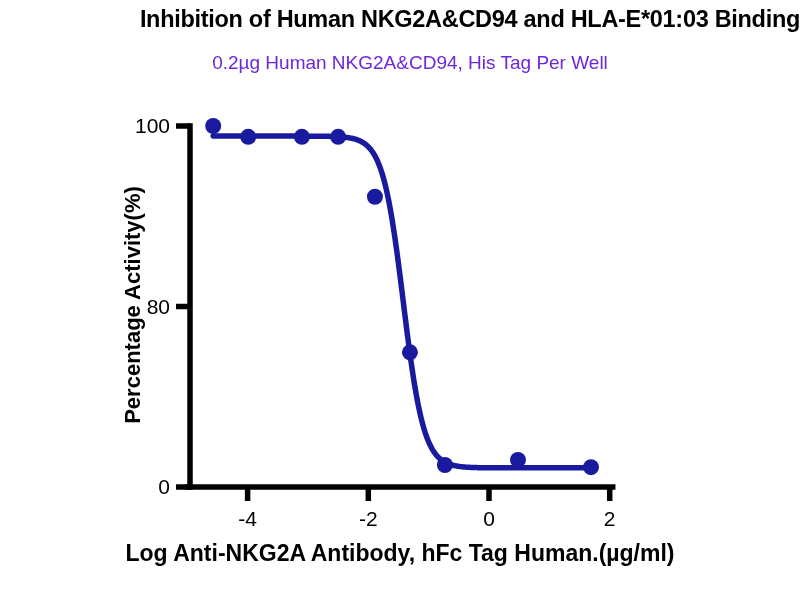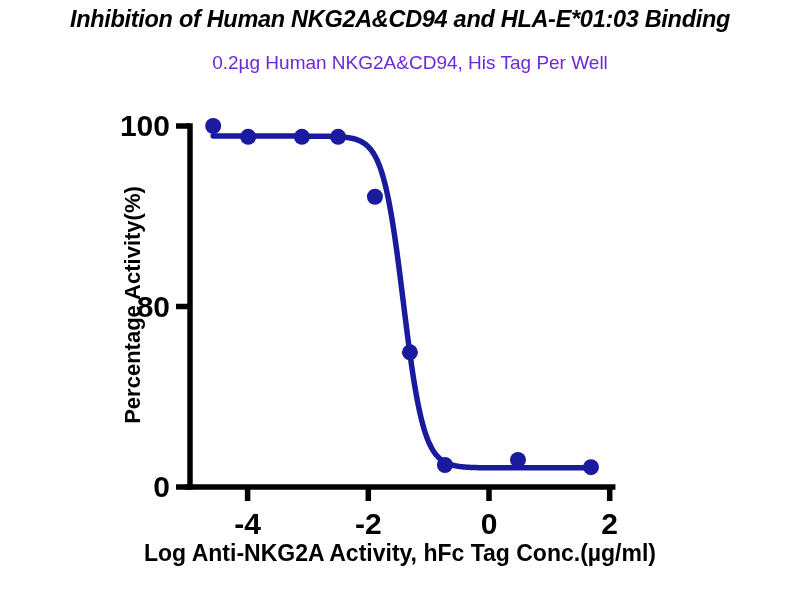--- a/index.html
+++ b/index.html
@@ -13,27 +13,26 @@
     height: 600px;
     background: #ffffff;
     font-family: "Liberation Sans", sans-serif;
     overflow: hidden;
   }
   #chart-title {
     position: absolute;
     top: 6px;
     left: 0;
     width: 800px;
-    text-align: center;
+    text-align: right;
     font-size: 23.5px;
     font-weight: bold;
     color: #000000;
     letter-spacing: -0.3px;
     white-space: nowrap;
-    font-style: italic;
   }
   #chart-subtitle {
     position: absolute;
     top: 52px;
     left: 10px;
     width: 800px;
     text-align: center;
     font-size: 19px;
     font-weight: normal;
     color: #6d28d9;
@@ -67,22 +66,22 @@
     top: 540px;
     width: 800px;
     text-align: center;
     font-size: 23px;
     font-weight: bold;
     color: #000000;
     white-space: nowrap;
   }
   .tick-label {
     position: absolute;
-    font-size: 30px;
-    font-weight: bold;
+    font-size: 21px;
+    font-weight: normal;
     color: #000000;
     white-space: nowrap;
   }
   .ytick-label {
     text-align: right;
     transform: translate(-100%, -50%);
   }
   .xtick-label {
     text-align: center;
     transform: translate(-50%, 0);
@@ -91,21 +90,21 @@
 </style>
 </head>
 <body>
 
 <div id="page">
 
   <div id="chart-title">Inhibition of Human NKG2A&amp;CD94 and HLA-E*01:03 Binding</div>
   <div id="chart-subtitle">0.2µg Human NKG2A&amp;CD94, His Tag Per Well</div>
 
   <div id="ylabel">Percentage Activity(%)</div>
-  <div id="xlabel">Log Anti-NKG2A Activity, hFc Tag Conc.(µg/ml)</div>
+  <div id="xlabel">Log Anti-NKG2A Antibody, hFc Tag Human.(µg/ml)</div>
 
   <div id="plot-area">
     <svg id="plot-svg" width="800" height="600">
         <line x1="190" y1="487" x2="190" y2="126" stroke="#000000" stroke-width="5.5" stroke-linecap="square"></line>
         <line x1="188" y1="487" x2="612.7" y2="487" stroke="#000000" stroke-width="5.5" stroke-linecap="square"></line>
         <line x1="176" y1="487" x2="190" y2="487" stroke="#000000" stroke-width="5.5" stroke-linecap="butt"></line>
         <line x1="176" y1="306.5" x2="190" y2="306.5" stroke="#000000" stroke-width="5.5" stroke-linecap="butt"></line>
         <line x1="176" y1="126" x2="190" y2="126" stroke="#000000" stroke-width="5.5" stroke-linecap="butt"></line>
         <line x1="247.6" y1="487" x2="247.6" y2="501" stroke="#000000" stroke-width="5.5" stroke-linecap="butt"></line>
         <line x1="368.3" y1="487" x2="368.3" y2="501" stroke="#000000" stroke-width="5.5" stroke-linecap="butt"></line>

